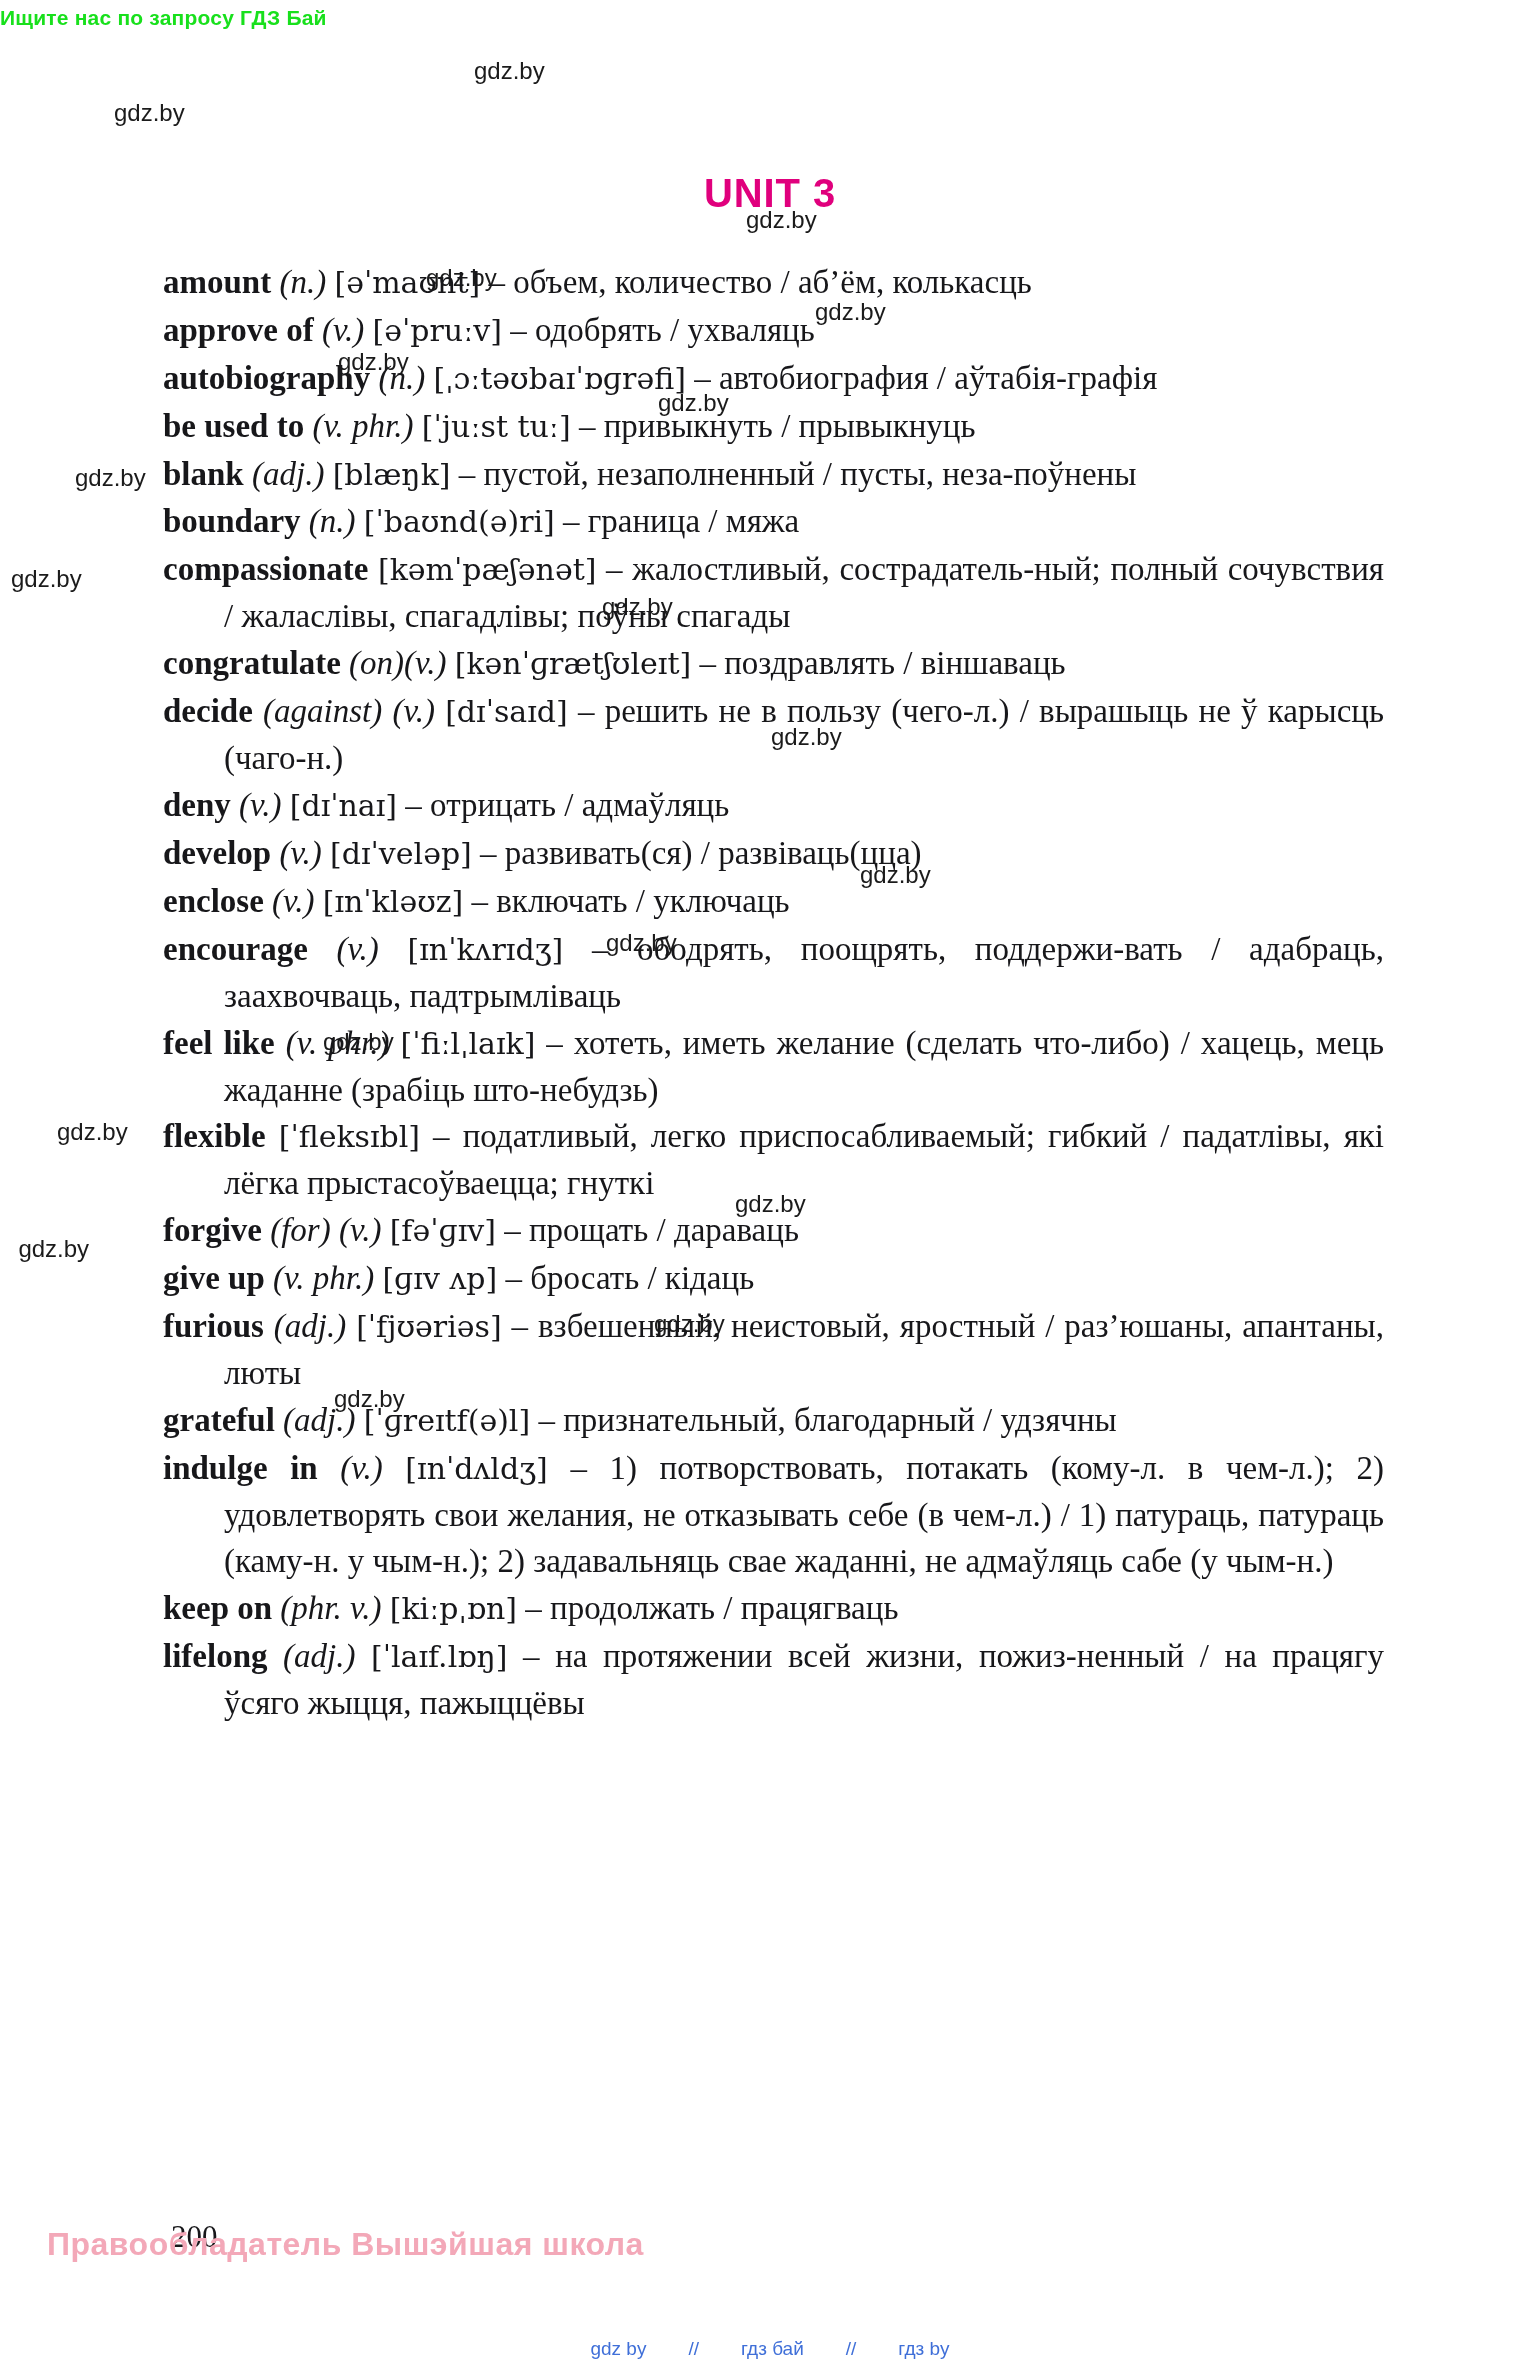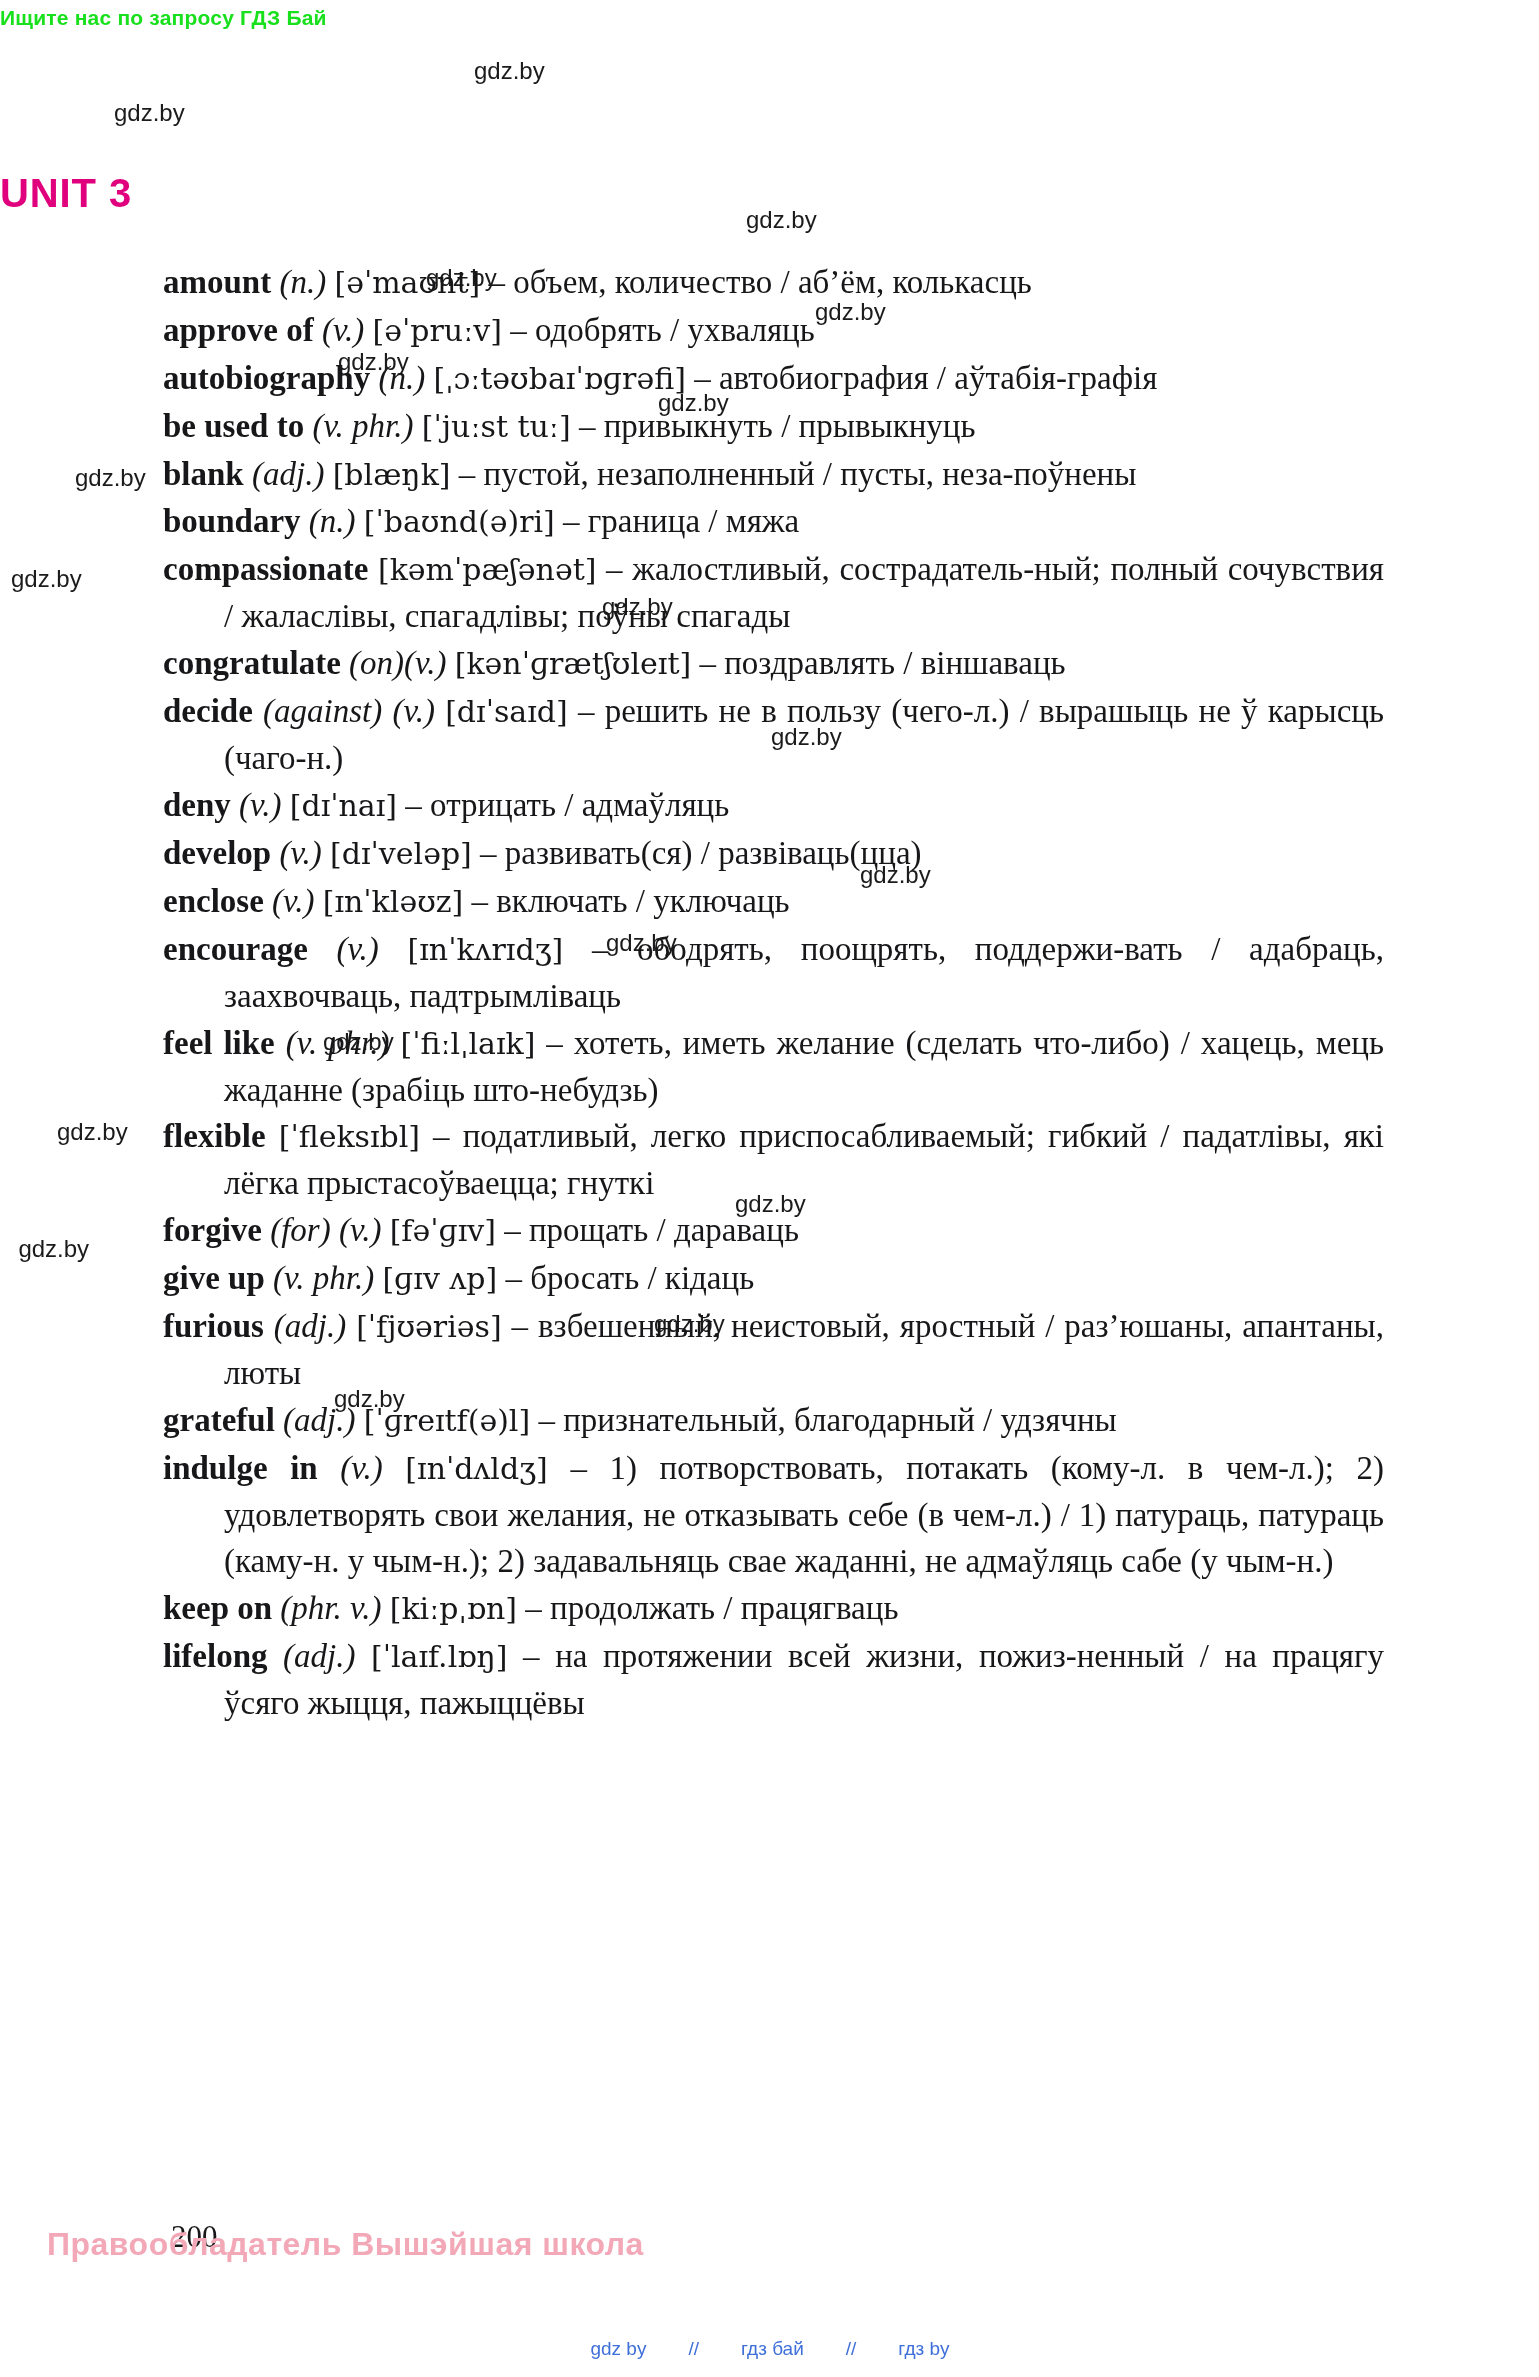--- a/index.html
+++ b/index.html
@@ -38,20 +38,21 @@
     white-space: nowrap;
     pointer-events: none;
   }
 
   
   .unit-title {
     position: absolute;
     top: 171px;
     left: 0;
     width: 100%;
+    text-align: center;
     color: #e0007d;
     font-family: "Liberation Sans", sans-serif;
     font-weight: 700;
     font-size: 40px;
     letter-spacing: 0.9px;
   }
 
   
   .vocab {
     position: absolute;

